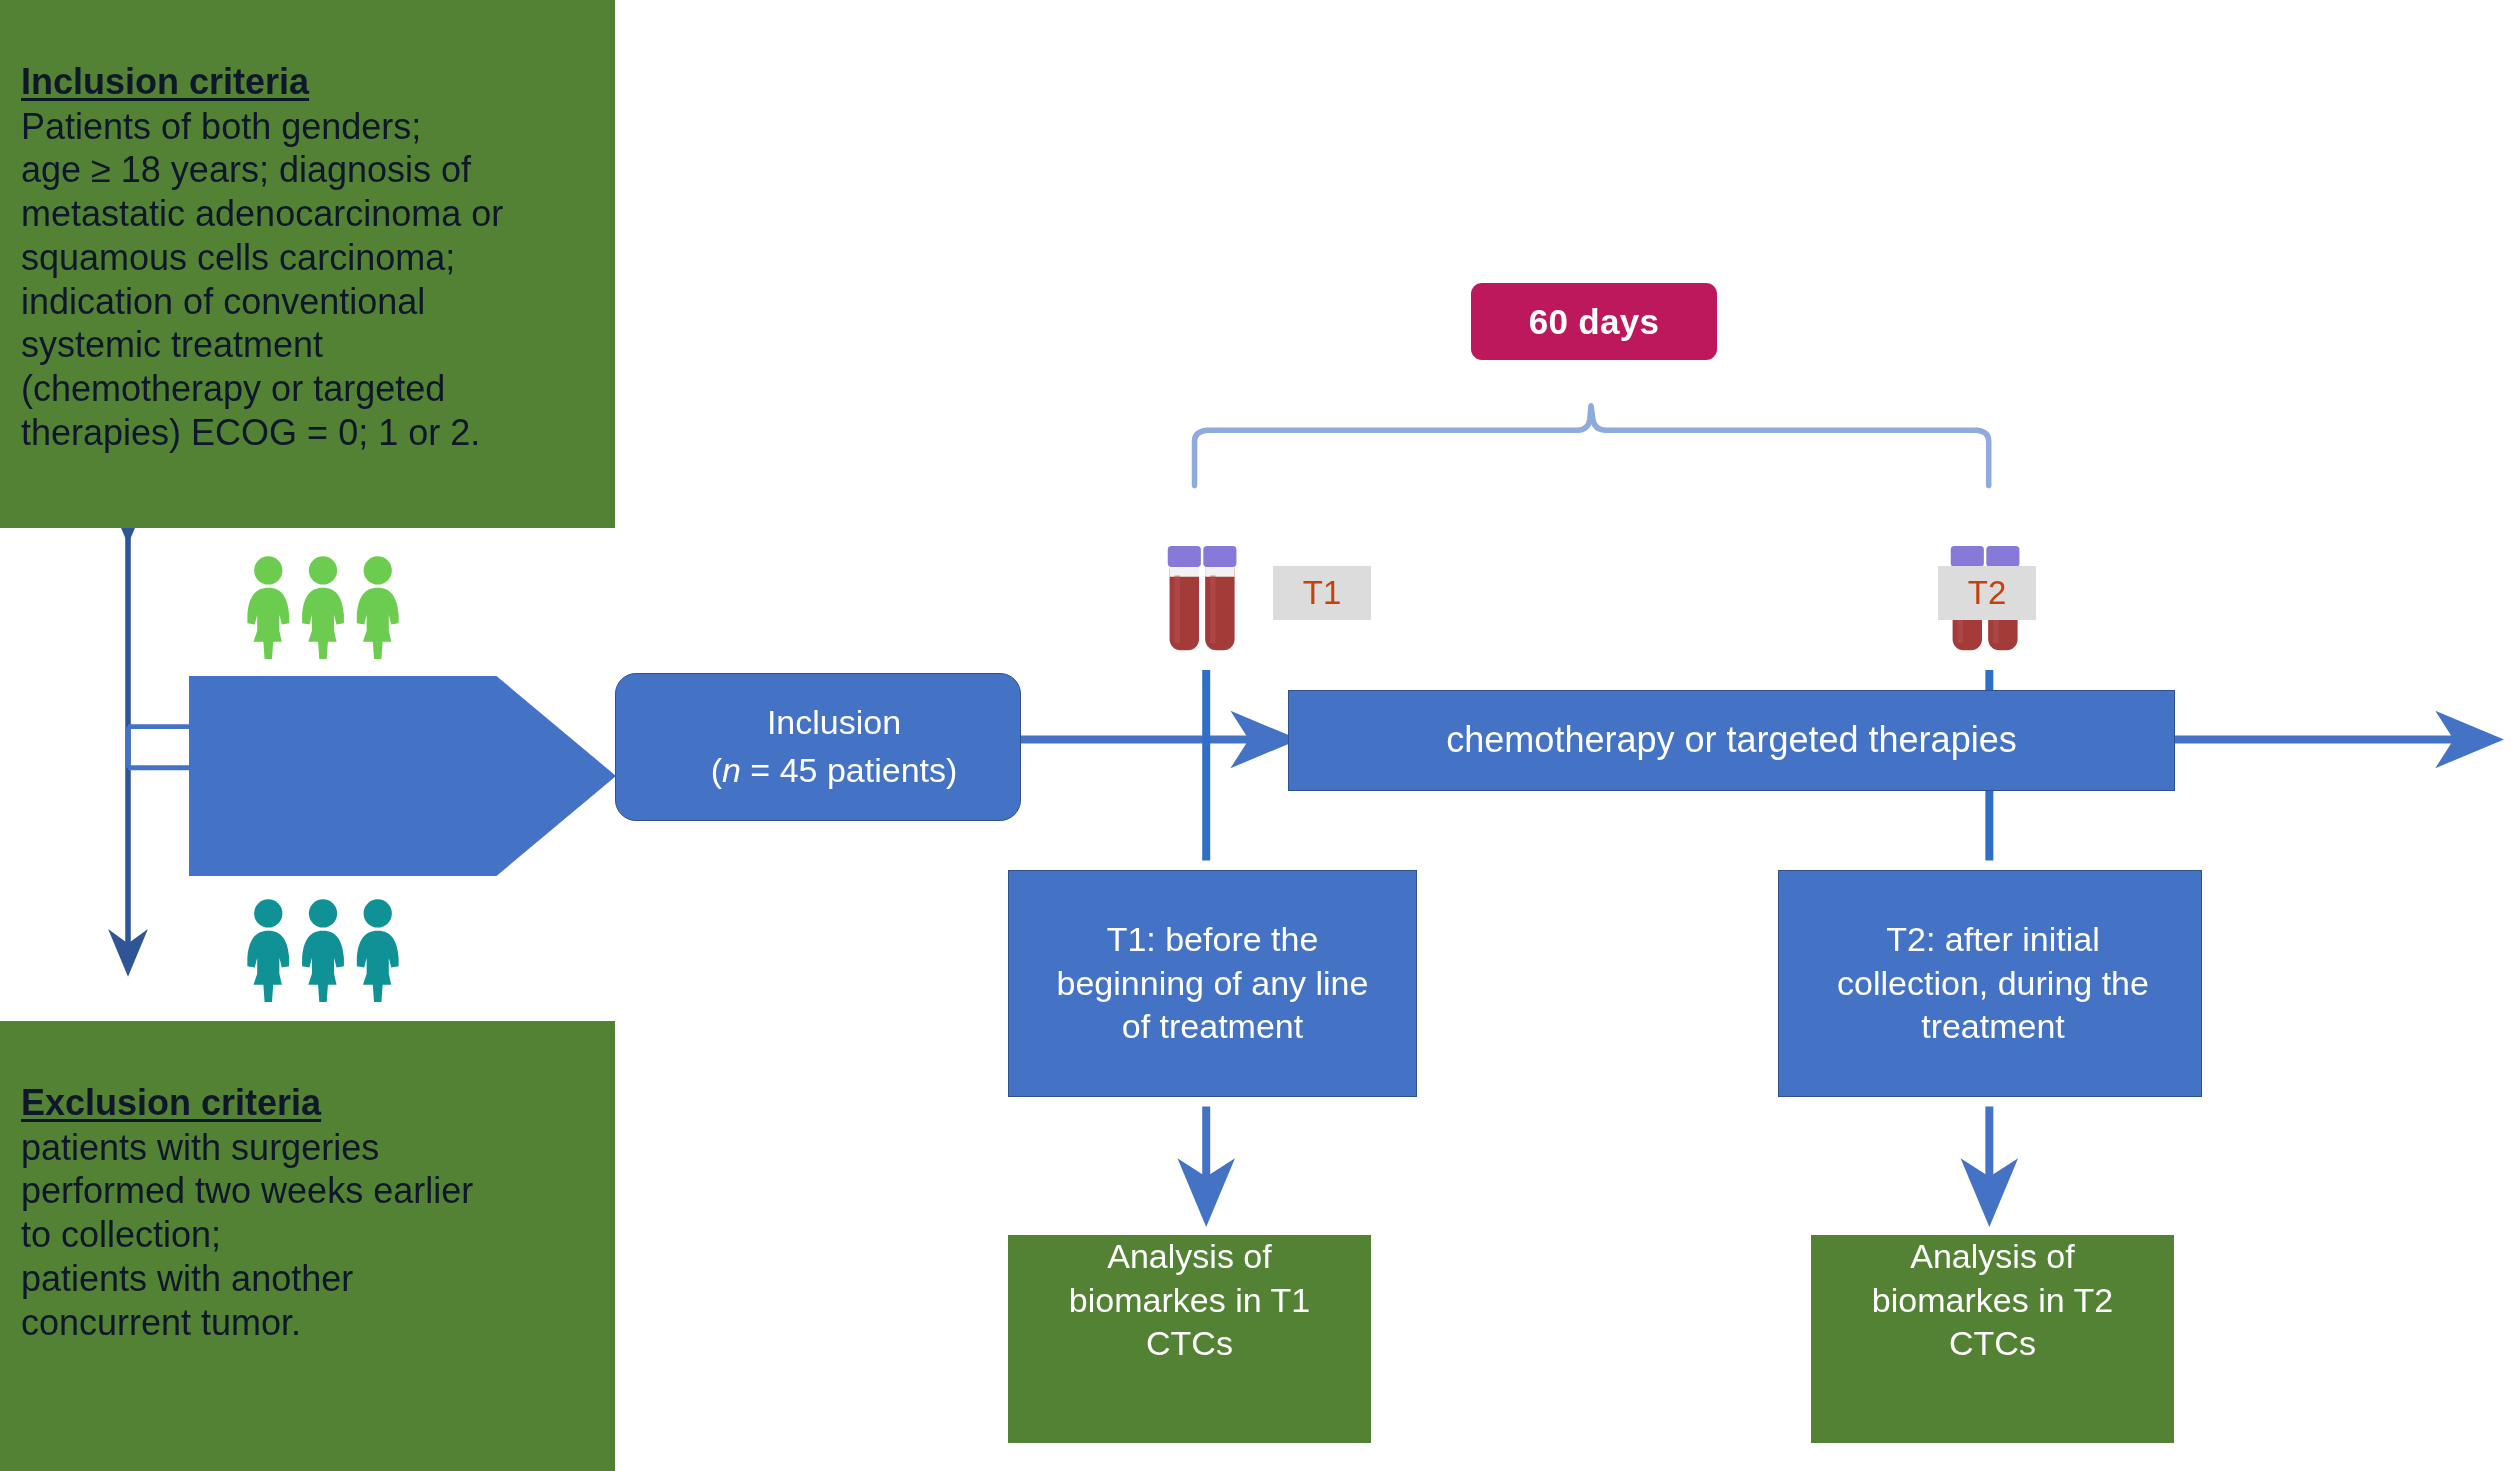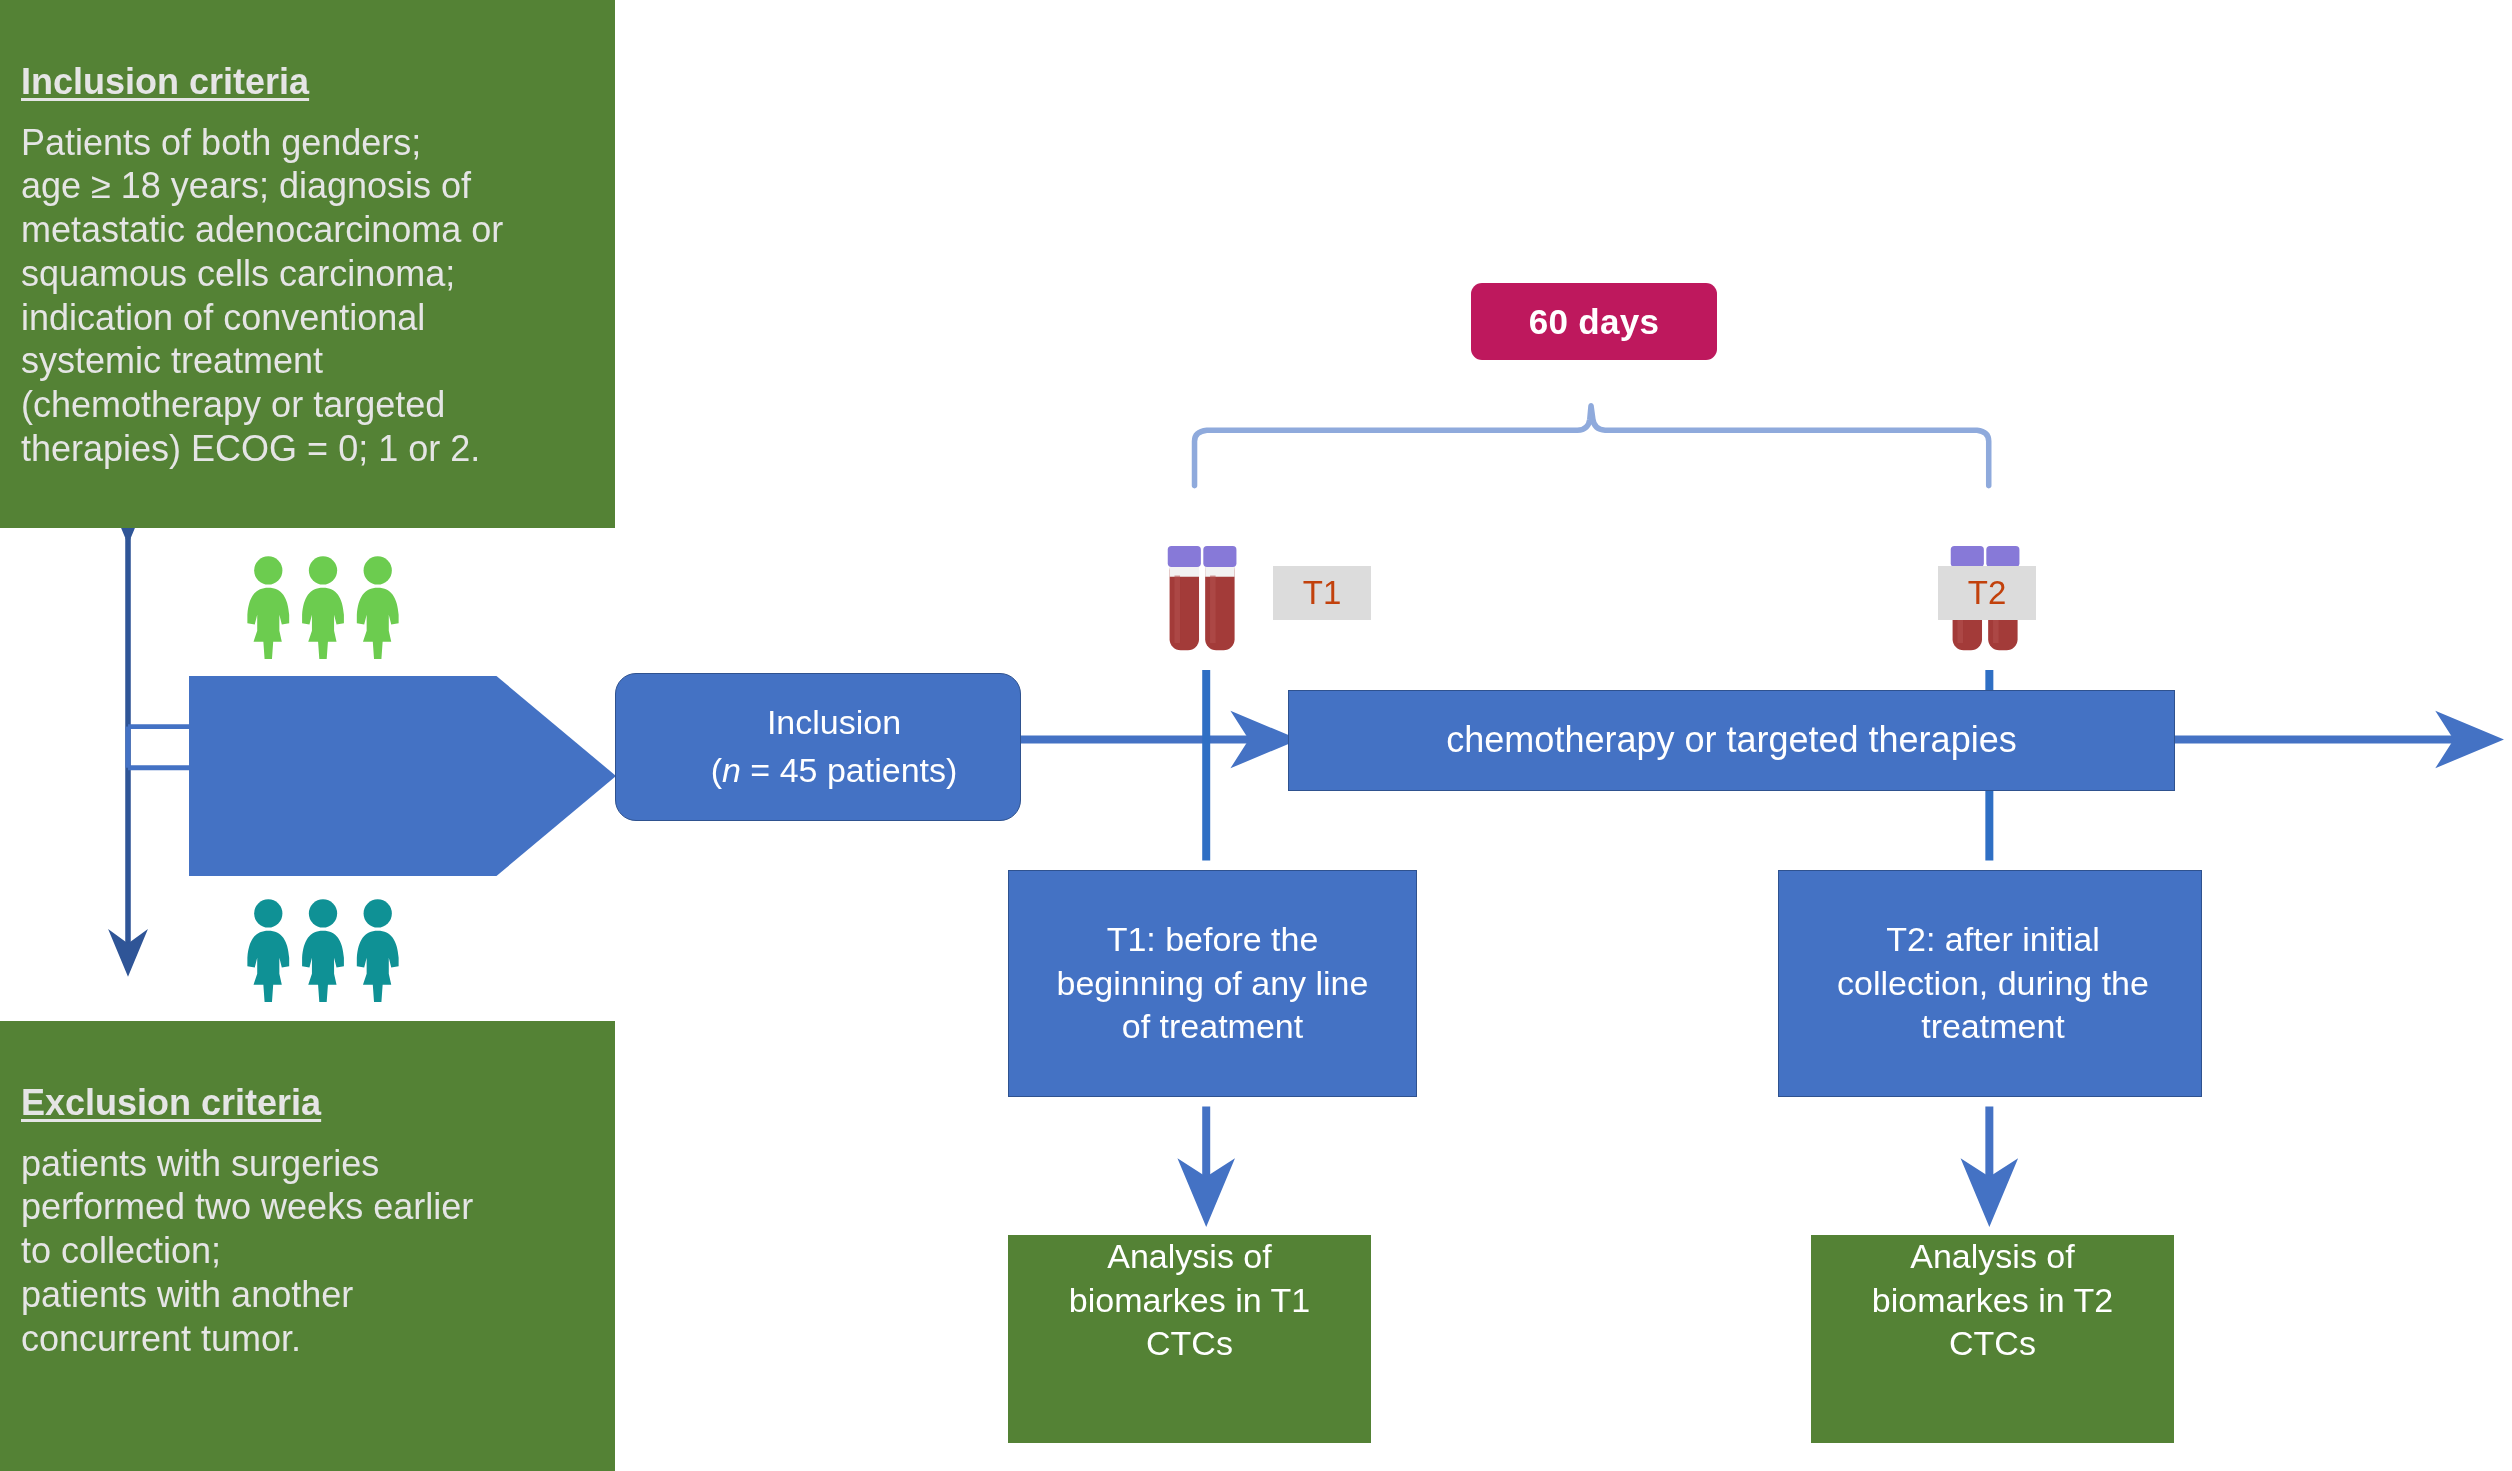--- a/index.html
+++ b/index.html
@@ -18,36 +18,36 @@
     background: #ffffff;
     overflow: hidden;
   }
 
   
   .abs { position: absolute; box-sizing: border-box; }
 
   
   .criteria-box {
     background: #548235;
-    color: #e5e5e5;
+    color: #0f172a;
     padding: 16px 21px 18.4px 21px;
     font-size: 36px;
     line-height: 1.215;
     white-space: pre-line;
   }
   .criteria-title {
     display: inline-block;
     font-weight: bold;
     text-decoration: underline;
     text-underline-offset: 4.3px;
     text-decoration-thickness: 2.5px;
     margin-bottom: 1.2px;
     font-size: 36px;
   }
-  .criteria-body { display: block; margin-top: 16px; }
+  .criteria-body { display: block; }
 
   
   .blue-box {
     background: #4472C4;
     border: 1.8px solid #2F528F;
     color: #ffffff;
     display: flex;
     align-items: center;
     justify-content: center;
     text-align: center;

